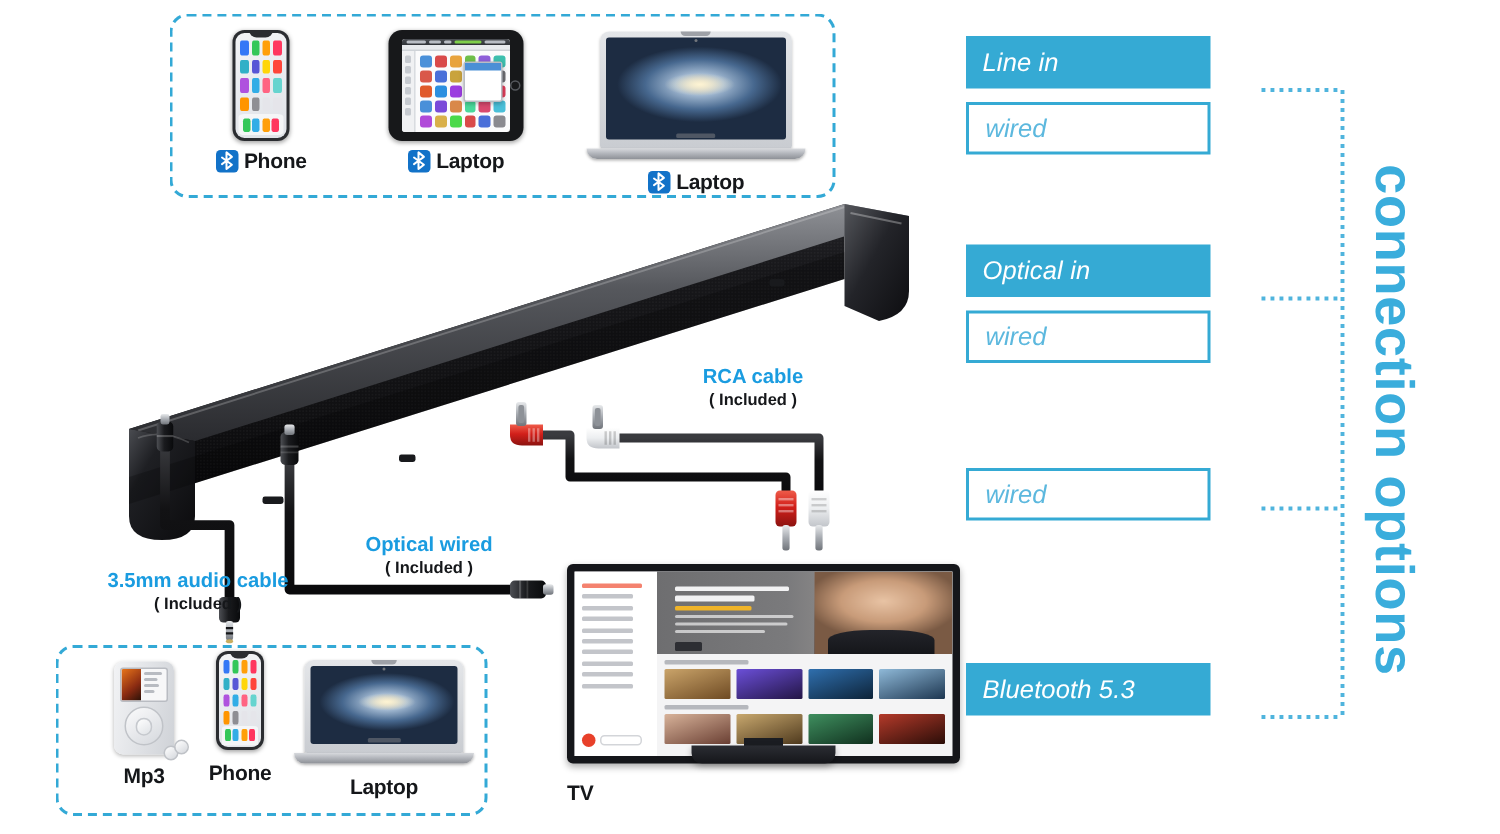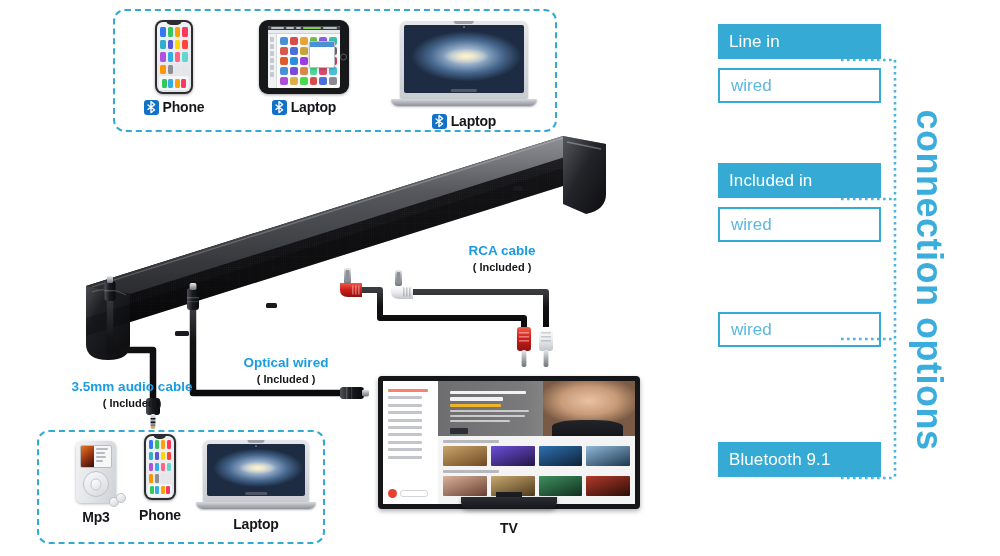--- a/index.html
+++ b/index.html
@@ -121,30 +121,30 @@
   .hero .btn{width:18px;height:6px;border-radius:1px;background:#2d2e33;margin-top:3px;}
   .row{padding:4px 5px 0 5px;}
   .row .cap{height:3px;width:30%;background:#b6b8bd;border-radius:1px;margin-bottom:3px;}
   .thumbs{display:grid;grid-template-columns:repeat(4,1fr);gap:4px;}
   .thumbs i{display:block;height:20px;border-radius:1px;}
   .tv-stand{position:absolute;left:50%;transform:translateX(-50%);bottom:27px;
             width:96px;height:12px;background:linear-gradient(#2b2d33,#15161a);
             border-radius:0 0 7px 7px;box-shadow:0 2px 4px rgba(0,0,0,.3);}
   .tv-neck{position:absolute;left:50%;transform:translateX(-50%);bottom:38px;
             width:26px;height:6px;background:#1b1d22;}
-  .tv-label{position:absolute;left:0;bottom:0;width:100%;text-align:center;
+  .tv-label{position:absolute;left:0;bottom:0;width:100%;
             font-size:14px;font-weight:bold;color:#15171a;}
 
   
   .cap-blue{position:absolute;text-align:center;white-space:nowrap;}
   .cap-blue .t1{font-size:13.5px;font-weight:bold;color:#1a9ce0;line-height:1.15;}
   .cap-blue .t2{font-size:11px;font-weight:bold;color:#15171a;line-height:1.5;}
 
   
-  .opt{position:absolute;left:718px;width:163px;}
+  .opt{position:absolute;left:644px;width:163px;font-style:italic;}
   .opt .hd{height:35px;background:#35aad4;display:flex;align-items:center;
            padding-left:11px;box-sizing:border-box;
            color:#fff;font-size:17px;letter-spacing:.1px;}
   .opt .bd{height:35px;margin-top:9px;border:2px solid #35aad4;box-sizing:border-box;
            display:flex;align-items:center;padding-left:11px;
            color:#5cb8de;font-size:17px;}
   #opt-0{top:24px;} #opt-1{top:163px;} #opt-2{top:303px;} #opt-3{top:442px;}
 
   #vert-title{position:absolute;left:906px;top:60px;width:46px;height:440px;}
   #vert-title span{position:absolute;left:50%;top:50%;
@@ -597,27 +597,27 @@
       <path d="M1 478 L55 478"></path>
       <path d="M55 60 L55 478"></path>
     </g>
   </svg>
 
   <div class="opt" id="opt-0">
     <div class="hd">Line in</div>
     <div class="bd">wired</div>
   </div>
   <div class="opt" id="opt-1">
-    <div class="hd">Included in</div>
+    <div class="hd">Optical in</div>
     <div class="bd">wired</div>
   </div>
   <div class="opt" id="opt-2">
     <div class="bd">wired</div>
   </div>
   <div class="opt" id="opt-3">
-    <div class="hd">Bluetooth 9.1</div>
+    <div class="hd">Bluetooth 5.3</div>
   </div>
 
   <div id="vert-title">
     <span>connection options</span>
   </div>
 
 </div>
 
 </body></html>

